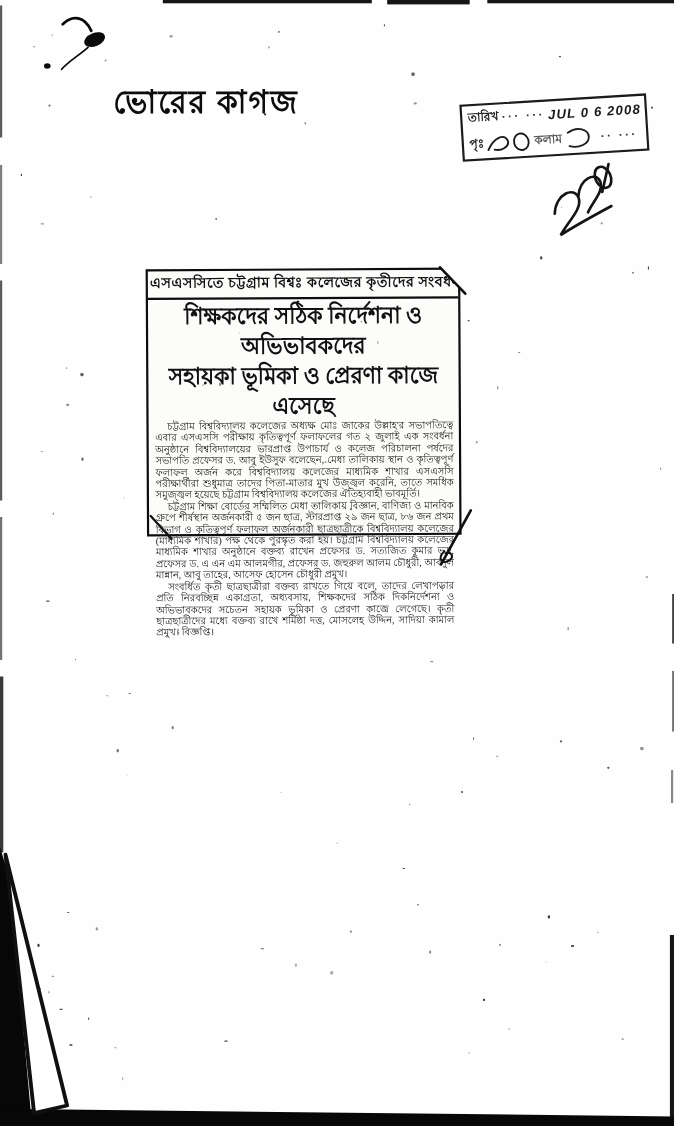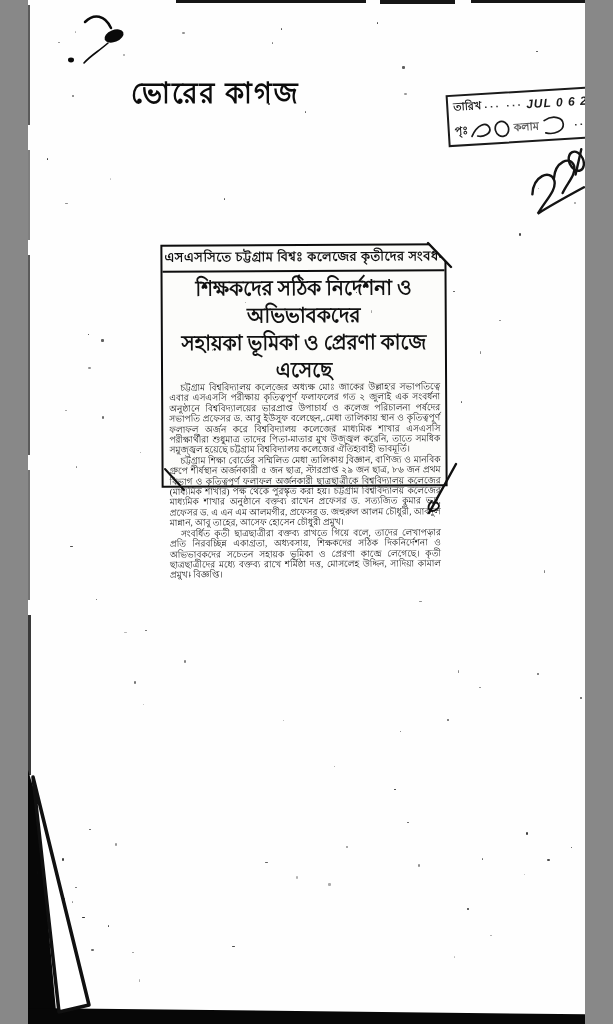--- a/index.html
+++ b/index.html
@@ -1,17 +1,17 @@
 <!DOCTYPE html>
 <html><head>
 <meta charset="utf-8">
 <style>
   html,body{margin:0;padding:0;background:#888;}
   #page{
-    position:relative;width:557px;height:1024px;margin:0 auto;
+    position:relative;width:613px;height:1024px;margin:0 auto;
     background:#fefefe;overflow:hidden;
     font-family:"Liberation Serif","DejaVu Serif",serif;color:#111;
   }
   
   .edge{position:absolute;background:#161616;}
   
   #masthead{
     position:absolute;left:103px;top:72px;
     font-size:27px;font-weight:bold;letter-spacing:2px;color:#0c0c0c;
     transform:scaleY(1.08);white-space:nowrap;

